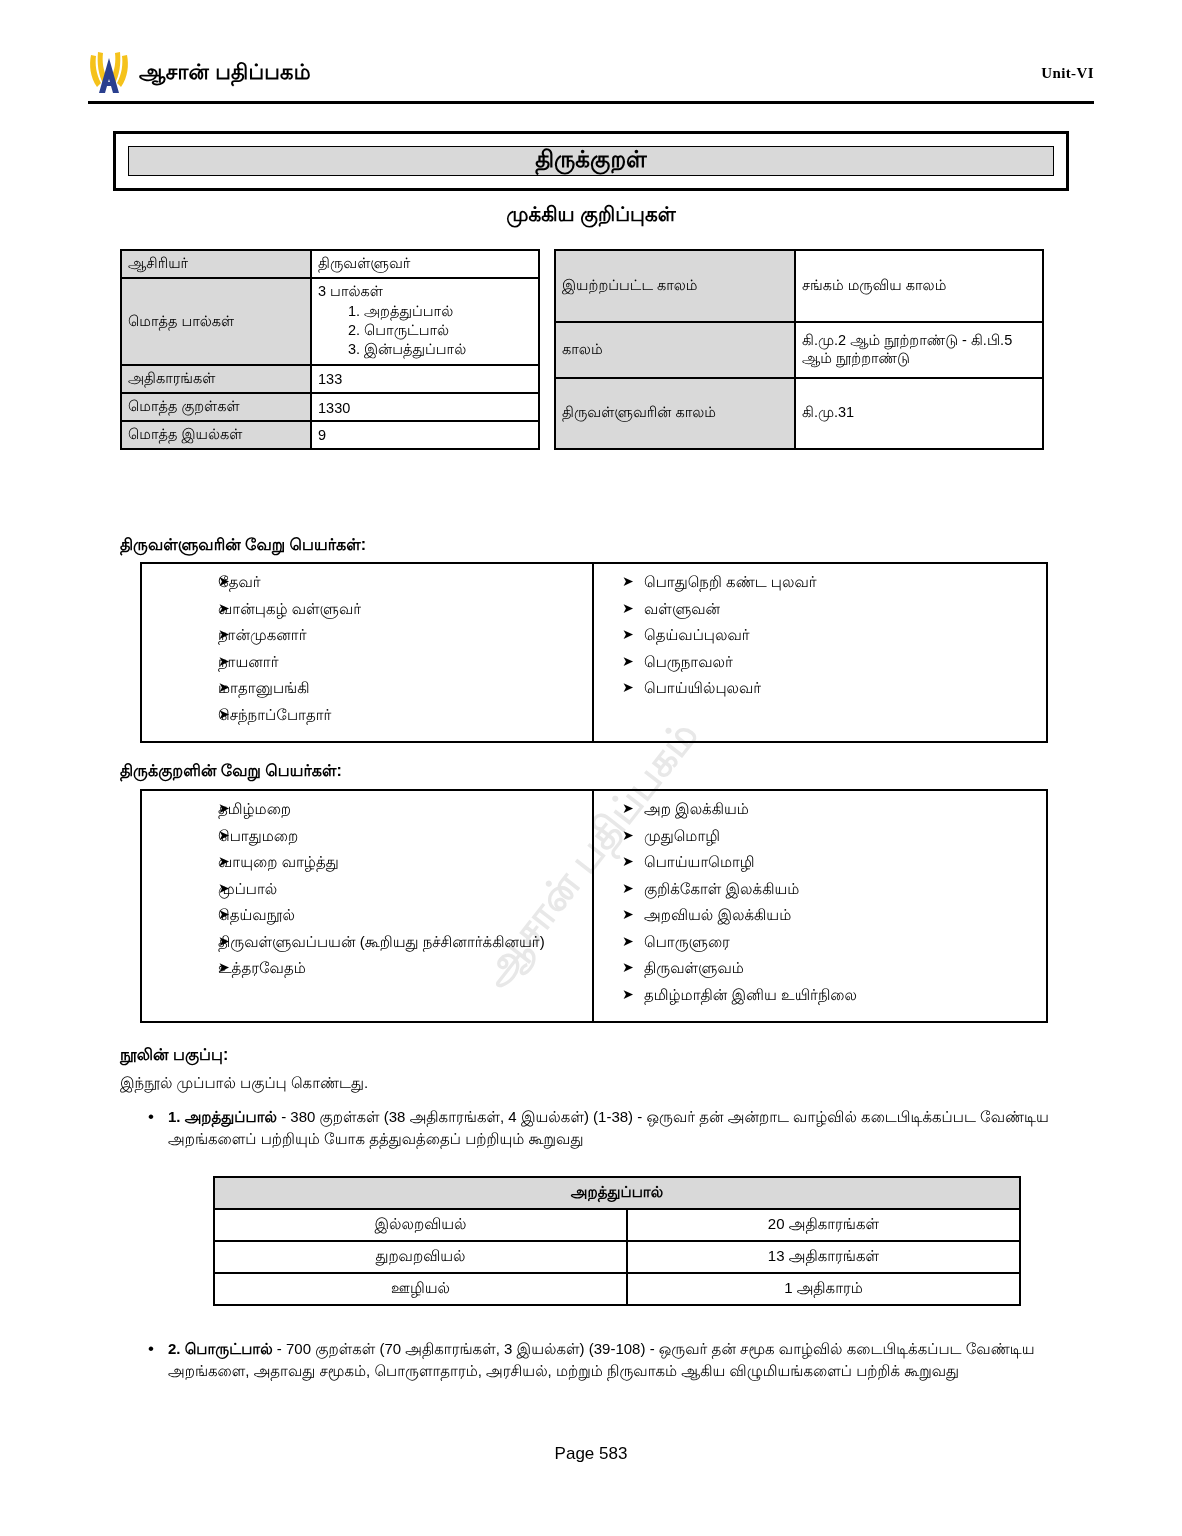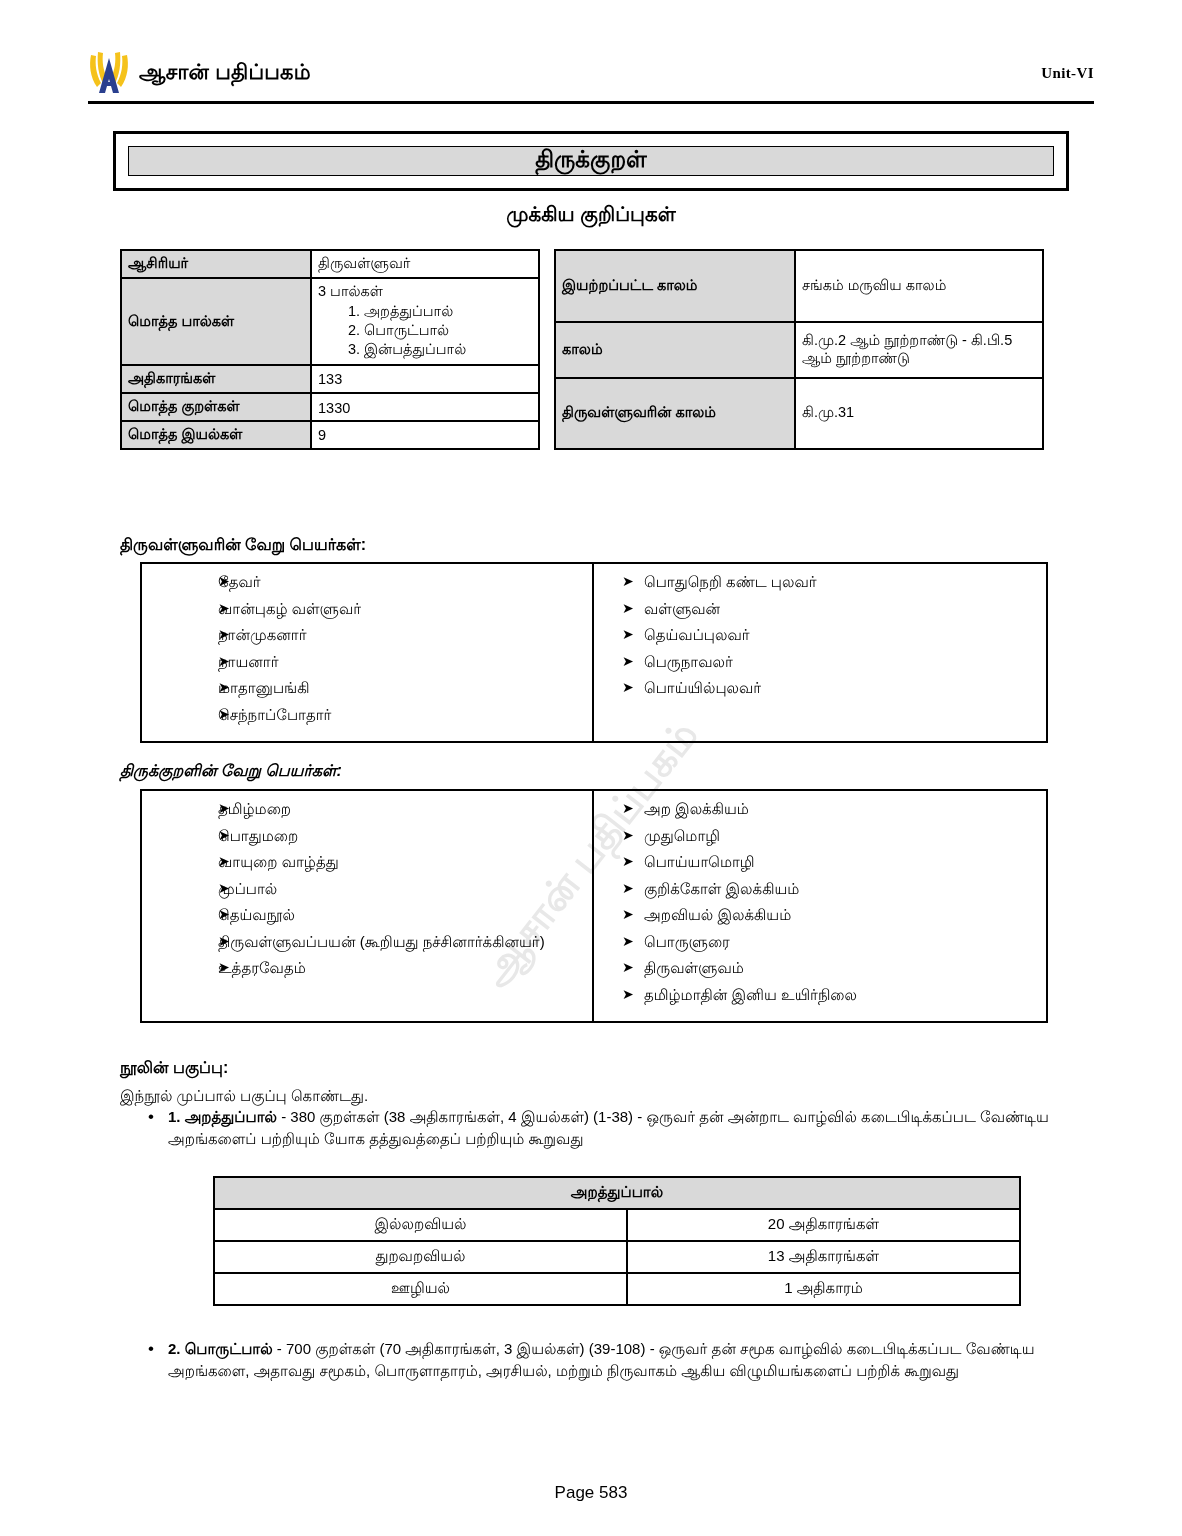--- a/index.html
+++ b/index.html
@@ -131,21 +131,21 @@
     vertical-align: middle;
   }
   .info-left { width: 418px; }
   .info-right { width: 488px; }
   .info-left col.c1 { width: 190px; }
   .info-left col.c2 { width: 228px; }
   .info-right col.c1 { width: 240px; }
   .info-right col.c2 { width: 248px; }
   td.lbl {
     background: #d9d9d9;
-    font-weight: bold;
+    font-weight: normal;
     font-size: 14.5px;
   }
   td.val { background: #ffffff; }
   .ol-pals {
     margin: 2px 0 0 0;
     padding-left: 46px;
     list-style: decimal;
   }
   .ol-pals li { margin: 1px 0; }
 
@@ -241,21 +241,20 @@
 
   
   .footer {
     position: absolute;
     left: 0;
     top: 1444px;
     width: 1182px;
     text-align: center;
     font-size: 17px;
     z-index: 2;
-    margin-top: 39px;
   }
 </style>
 </head>
 <body>
 
 <div class="page">
 
   <div class="watermark wm-1">ஆசான் பதிப்பகம்</div>
 
   <div class="header">
@@ -393,21 +392,21 @@
             <span class="txt">பெருநாவலர்</span>
           </li>
         <li>
             <span class="am">➤</span>
             <span class="txt">பொய்யில்புலவர்</span>
           </li>
       </ul>
     </div>
   </div>
 
-  <div class="sec-head" style="top:762px;font-style:italic;">திருக்குறளின் வேறு பெயர்கள்:</div>
+  <div class="sec-head" style="top:762px;">திருக்குறளின் வேறு பெயர்கள்:</div>
   <div class="names-box" style="top:789px;">
     <div class="names-col left">
       <ul class="arrow-list">
         <li>
             <span class="am">➤</span>
             <span class="txt">தமிழ்மறை</span>
           </li>
         <li>
             <span class="am">➤</span>
             <span class="txt">பொதுமறை</span>
@@ -465,21 +464,21 @@
             <span class="txt">திருவள்ளுவம்</span>
           </li>
         <li>
             <span class="am">➤</span>
             <span class="txt">தமிழ்மாதின் இனிய உயிர்நிலை</span>
           </li>
       </ul>
     </div>
   </div>
 
-  <div class="body-block" style="top:1046px; width:940px;margin-top:13px;">
+  <div class="body-block" style="top:1046px; width:940px;">
     <div class="body-line" style="font-weight:bold;font-size:16px;">நூலின் பகுப்பு:</div>
     <div class="body-line" style="margin-top:8px;">இந்நூல் முப்பால் பகுப்பு கொண்டது.</div>
   </div>
 
   <div class="body-block" style="top:1106px; width:940px;">
     <div class="bullet-item">
       <span class="dot">•</span>
       <b>1.</b>
       <b>அறத்துப்பால்</b><span> - 380 குறள்கள் (38 அதிகாரங்கள், 4 இயல்கள்) (1-38) - ஒருவர் தன் அன்றாட வாழ்வில் கடைபிடிக்கப்பட வேண்டிய அறங்களைப் பற்றியும் யோக தத்துவத்தைப் பற்றியும் கூறுவது</span>
     </div>

